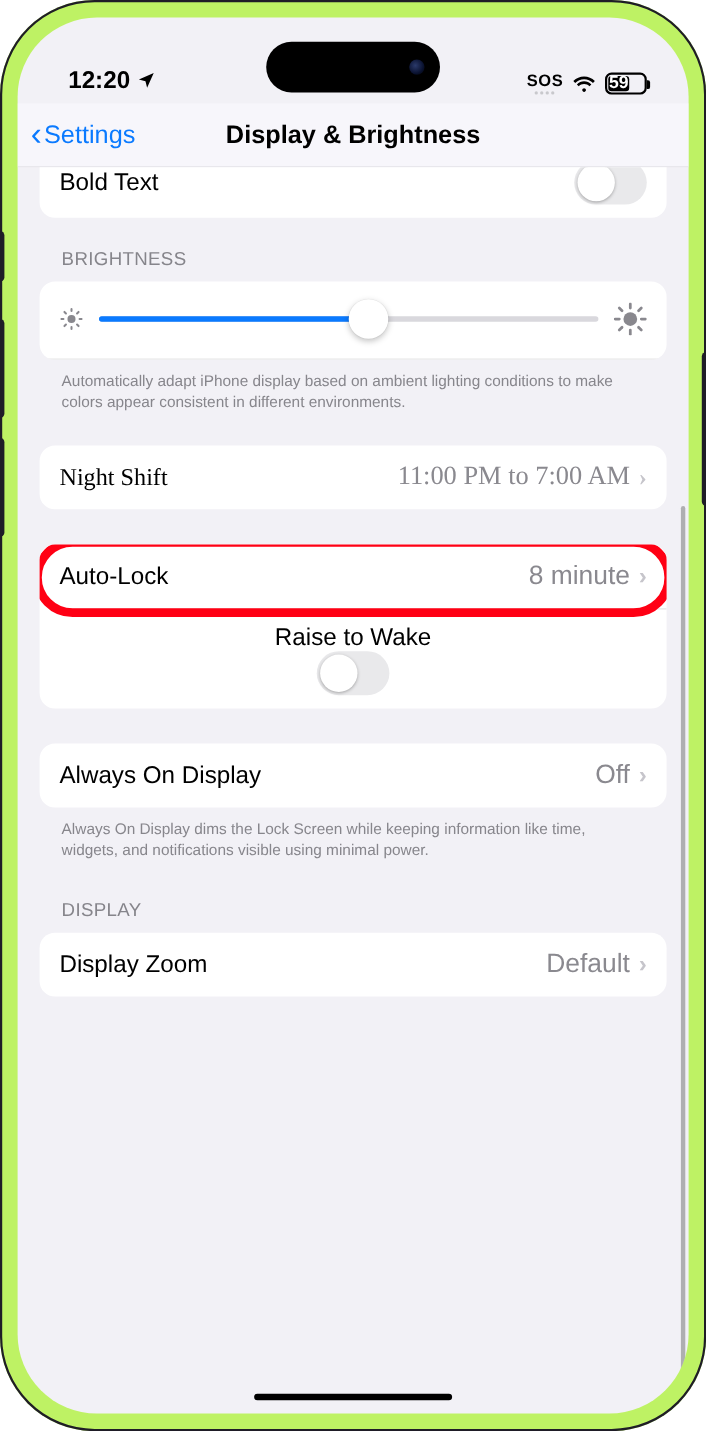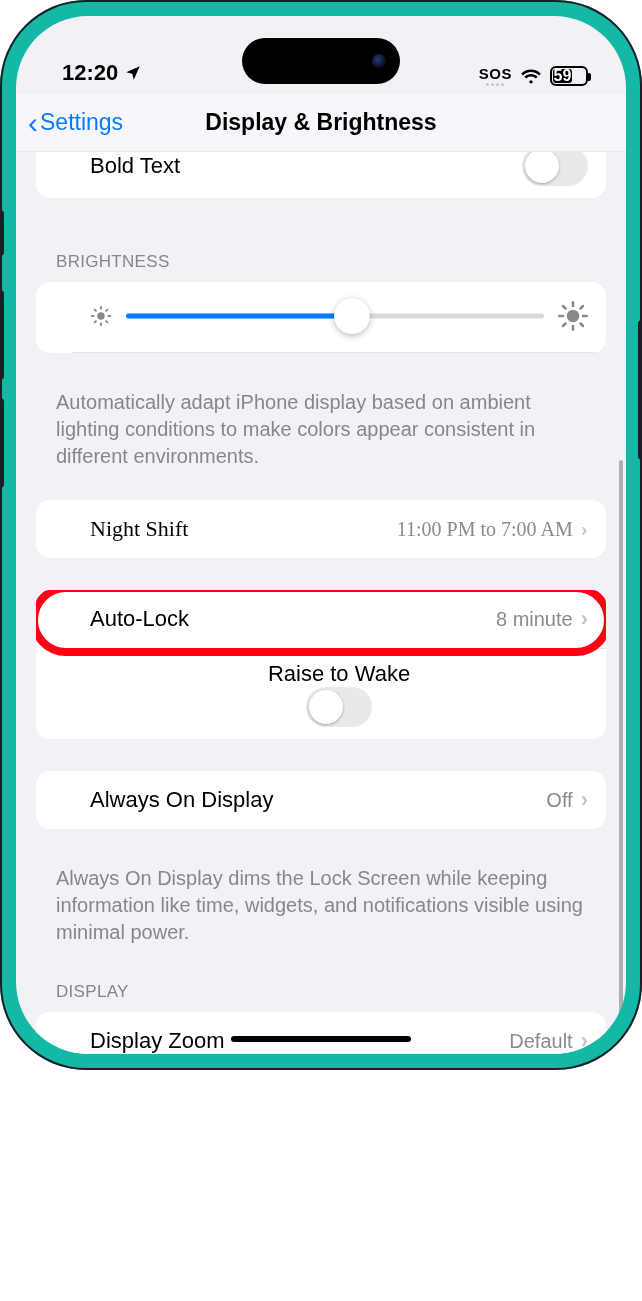--- a/index.html
+++ b/index.html
@@ -4,22 +4,22 @@
 <style>
   * { box-sizing: border-box; margin: 0; padding: 0; }
   body {
     background: #fff;
     font-family: -apple-system, "Helvetica Neue", Helvetica, Arial, sans-serif;
     display: flex;
     justify-content: center;
   }
   .device {
     width: 642px;
-    height: 1070px;
-    background: #14b8a6;
+    height: 1301px;
+    background: #bef264;
     border-radius: 86px;
     padding: 16px;
     position: relative;
     box-shadow: 0 0 0 2px #1f1d27 inset;
   }
   .side-btn {
     position: absolute;
     background: #1f1d27;
     border-radius: 4px;
   }
@@ -125,41 +125,40 @@
   }
   .scroll-ind {
     position: absolute; right: 3px; top: 308px; width: 4px; height: 840px;
     background: rgba(0,0,0,0.28); border-radius: 2px;
   }
 
   .group {
     background: #fff;
     border-radius: 14px;
     overflow: hidden;
-    margin-bottom: 26px;
-    padding-left: 36px;
+    margin-bottom: 0;
   }
   .group.cut-top { border-top-left-radius:0; border-top-right-radius:0; margin-top:0; }
   .section-header {
     font-size: 17px; color: #86858b; text-transform: uppercase;
     padding: 28px 20px 10px 20px; letter-spacing: 0.3px;
   }
   .section-footer {
-    font-size: 20px; color: #87868c; line-height: 1.35;
+    font-size: 14px; color: #87868c; line-height: 1.35;
     padding: 10px 20px 8px 20px;
   }
   .row {
     display: flex; align-items: center;
     min-height: 58px;
     padding: 12px 18px;
     font-size: 22px; color: #000;
   }
   .row + .row { border-top: 1px solid rgba(0,0,0,0.10); margin-left: 18px; padding-left: 0; flex-direction: column; }
   .row .label { flex: 1; }
-  .row .value { color: #8a898f; font-size: 20px; margin-right: 8px; }
+  .row .value { color: #8a898f; font-size: 24px; margin-right: 8px; }
   .row .chev-r { color: #c6c5cb; font-size: 22px; font-weight: 700; }
   .toggle {
     width: 66px; height: 40px; border-radius: 20px; position: relative;
     transition: background .1s;
   }
   .toggle .knob {
     position: absolute; top: 3px; width: 34px; height: 34px; border-radius: 50%;
     background: #fff; box-shadow: 0 1px 3px rgba(0,0,0,0.3);
   }
   .toggle.on  { background: #34c759; }

